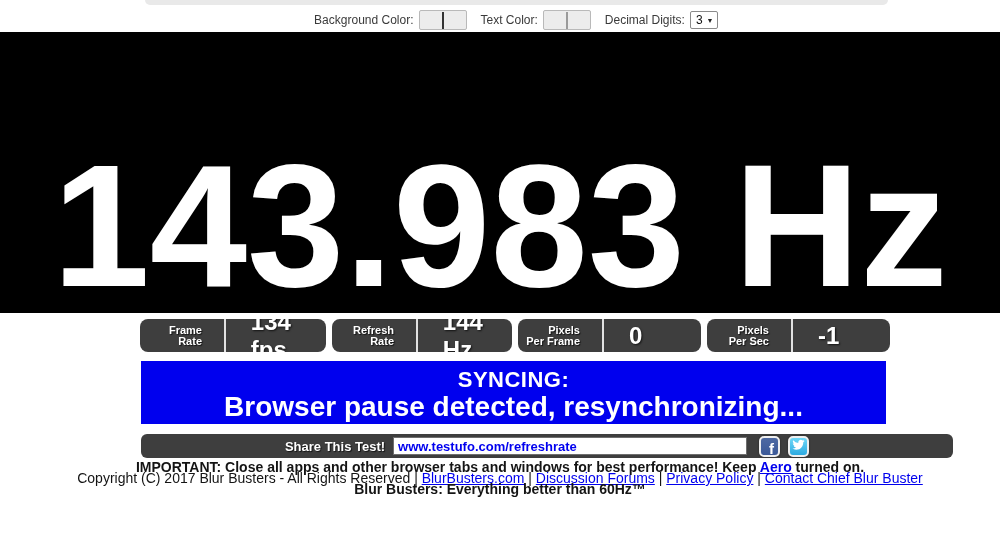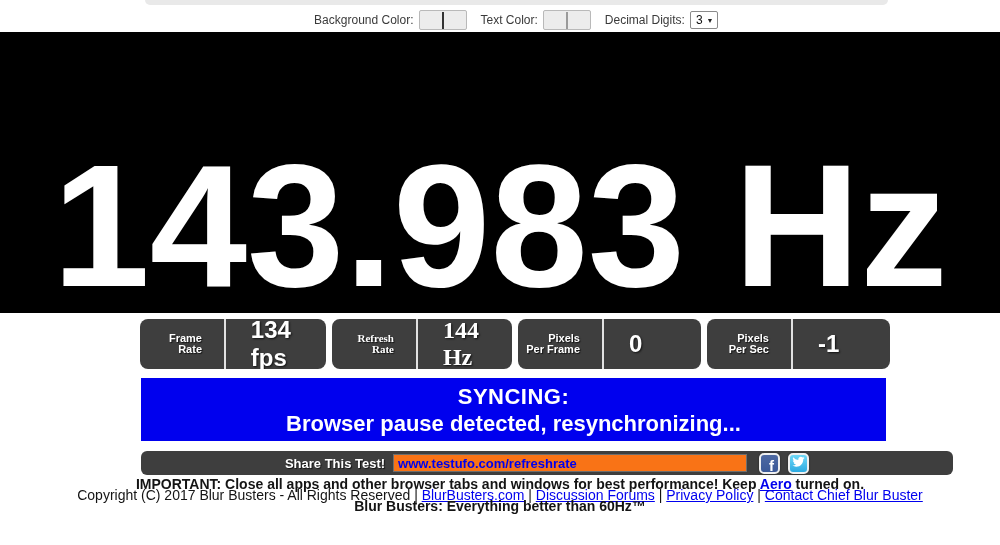--- a/index.html
+++ b/index.html
@@ -25,44 +25,44 @@
   .select .arrow { font-size:7px; margin-left:4px; color:#222; }
 
   
   .hero { height:281px; background:#000000; display:flex; align-items:flex-end;
           justify-content:center; overflow:hidden; }
   .hero-text { color:#ffffff; font-size:175px; font-weight:700; line-height:1;
                white-space:nowrap; letter-spacing:0; }
 
   
   .stats-row { margin:6px 0 0 140px; width:750px; display:flex; gap:6px; }
-  .stat-box { height:50px; background:#3e3e3e; border-radius:8px; display:flex;
+  .stat-box { height:33px; background:#3e3e3e; border-radius:8px; display:flex;
               align-items:stretch; color:#fff; overflow:hidden;gap:16px; }
-  .stat-box.b1 { width:186px; } .stat-box.b2 { width:180px;font-family:Liberation Serif, serif; }
+  .stat-box.b1 { width:186px; } .stat-box.b2 { width:180px; }
   .stat-box.b3 { width:183px; } .stat-box.b4 { width:183px; }
   .stat-label { flex:0 0 68px; display:flex; flex-direction:column; justify-content:center;
                 align-items:flex-end; padding-right:6px; font-size:11px; font-weight:700;
                 line-height:11px; text-shadow:1px 1px 1px rgba(0,0,0,.7); }
   .stat-divider { width:2px; background:rgba(255,255,255,.85); }
   .stat-value { display:flex; align-items:center; padding-left:9px; font-size:24px;
                 font-weight:700; text-shadow:1px 1px 2px rgba(0,0,0,.7); }
 
   
   .sync-banner { margin:9px 0 0 141px; width:745px; height:63px; background:#0000ee;
                  border-radius:0; display:flex; flex-direction:column; align-items:center;
                  justify-content:center; color:#ffffff; font-weight:700; }
   .sync-line1 { font-size:22px; line-height:27px; letter-spacing:.5px; }
-  .sync-line2 { font-size:22px; line-height:27px; }
+  .sync-line2 { font-size:28px; line-height:27px; }
 
   
   .share-bar { margin:10px 0 0 141px; width:812px; height:24px; background:#3e3e3e;
                border-radius:6px; display:flex; align-items:center; justify-content:center; }
   .share-label { color:#ffffff; font-size:13px; font-weight:700; margin-right:8px;
                  text-shadow:1px 1px 1px rgba(0,0,0,.7); }
-  .share-input { width:354px; height:18px; border:1px solid #6e6e6e; background:#f97316;
+  .share-input { width:354px; height:18px; border:1px solid #6e6e6e; background:#ffffff;
                  color:#0000ee; font-family:"Liberation Sans",sans-serif; font-size:13px;
                  font-weight:700; padding:0 4px; }
   .social-btn { width:21px; height:21px; border-radius:5px; border:2px solid #efefef;
                 box-shadow:0 0 2px rgba(0,0,0,.45); margin-left:8px; display:flex;
                 align-items:center; justify-content:center; cursor:pointer; overflow:hidden; }
   .fb { background:linear-gradient(#4e69a2,#3b5998); margin-left:12px; }
   .fb-glyph { color:#fff; font-weight:700; font-size:15px; line-height:1;
               position:relative; top:2px; left:2px; }
   .tw { background:linear-gradient(#6fd8f7,#2caae1); }
   .tw svg { width:13px; height:13px; }

